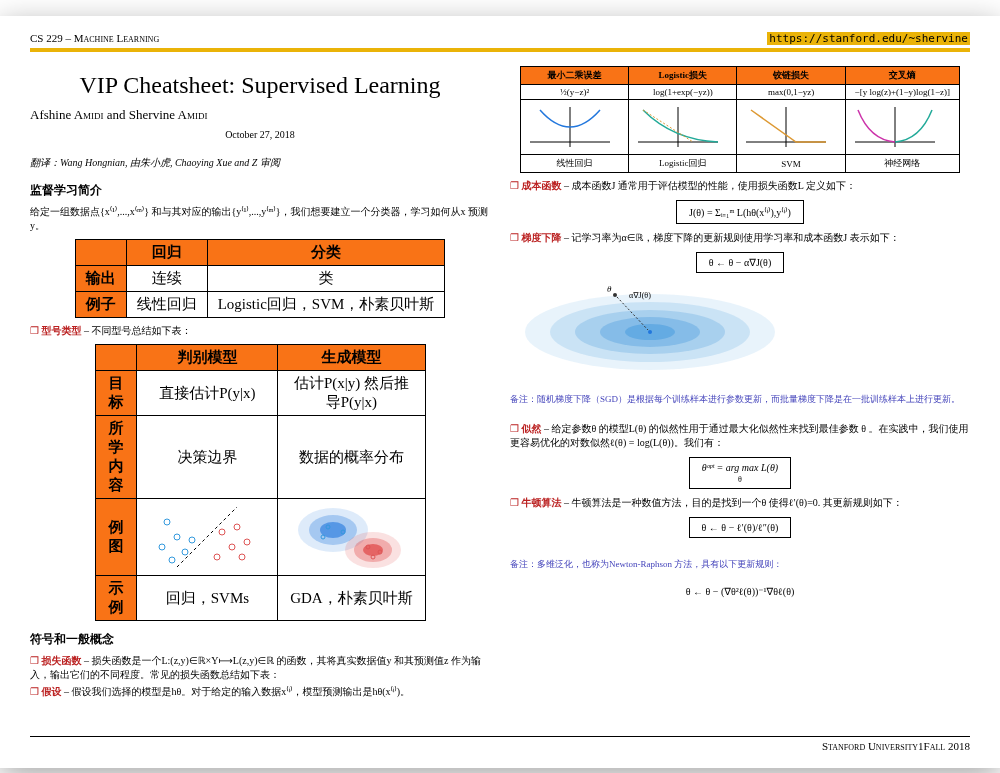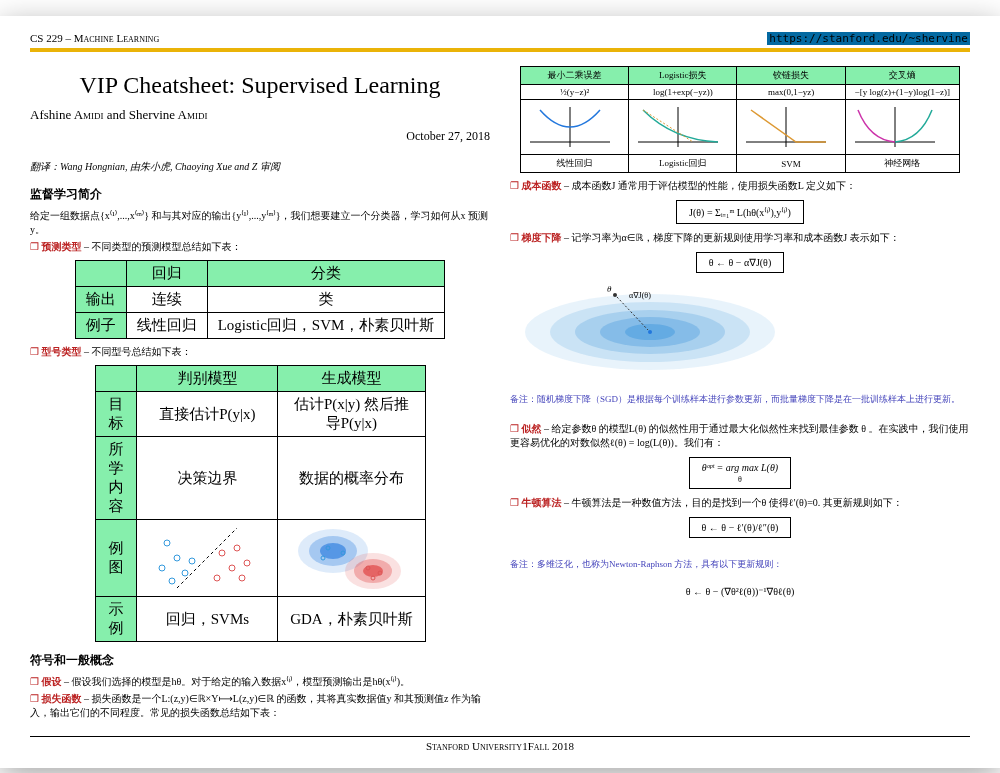--- a/index.html
+++ b/index.html
@@ -1,32 +1,32 @@
 <!DOCTYPE html>
 <html><head>
 <meta charset="utf-8">
 <style>
 body{margin:0;background:#fff;font-family:"Times New Roman",serif;font-size:10px;color:#000}
 .page{width:940px;height:720px;margin:16px auto;box-shadow:0 8px 30px rgba(0,0,0,0.35);background:#fff;position:relative;padding:16px 30px}
 .hdr{display:flex;justify-content:space-between;font-variant:small-caps;font-size:11px;border-bottom:4px solid #eab308;padding-bottom:3px}
-.hdr a{font-family:monospace;font-variant:normal;color:#000;text-decoration:none;background:#0369a1;padding:0 2px}
-.ftr{position:absolute;bottom:16px;left:30px;right:30px;display:flex;justify-content:center;font-variant:small-caps;font-size:11px;border-top:1px solid #000;padding-top:3px}
+.hdr a{font-family:monospace;font-variant:normal;color:#000;text-decoration:none;background:#eab308;padding:0 2px}
+.ftr{position:absolute;bottom:16px;left:30px;right:30px;display:flex;justify-content:flex-end;font-variant:small-caps;font-size:11px;border-top:1px solid #000;padding-top:3px}
 .cols{display:flex;gap:20px;margin-top:8px;height:640px}
 .col{flex:1;min-width:0}
 h1{font-size:24px;font-weight:normal;text-align:center;margin:12px 0 8px}
 .auth{text-align:left;font-size:13px;margin:6px 0}
-.date{text-align:right;font-size:12px;margin:0 0 16px}
+.date{text-align:center;font-size:10px;margin:0 0 16px}
 .trans{font-size:10px;margin:12px 0}
 h2{font-size:12px;margin:10px 0 6px}
 p{margin:3px 0;line-height:1.4}
 .bullet::before{content:"❐ ";color:#b22}
 .bullet b{color:#b22}
 table{border-collapse:collapse;margin:6px auto}
 th,td{border:1px solid #000;padding:3px 10px;text-align:center;font-size:15px}
-th{background:#86efac;font-weight:normal}
+th{background:#f97316;font-weight:bold}
 .fbox{border:1px solid #000;padding:4px 12px;display:inline-block;margin:4px 0}
 .ctr{text-align:center}
 .note{color:#44b;font-size:9px;margin:16px 0}
 .loss-tbl td,.loss-tbl th{font-size:9px;padding:2px 4px}
 svg{display:block}
 .sc{font-variant:small-caps}
 </style>
 </head>
 <body>
 
@@ -38,21 +38,20 @@
 
 <div class="cols">
 
 <div class="col">
   <h1>VIP Cheatsheet: Supervised Learning</h1>
   <div class="auth">Afshine A<span class="sc">midi</span> and Shervine A<span class="sc">midi</span></div>
   <div class="date">October 27, 2018</div>
   <p class="trans"><i>翻译：Wang Hongnian, 由朱小虎, Chaoying Xue and Z 审阅</i></p>
   <h2>监督学习简介</h2>
   <p>给定一组数据点{x⁽¹⁾,...,x⁽ᵐ⁾} 和与其对应的输出{y⁽¹⁾,...,y⁽ᵐ⁾}，我们想要建立一个分类器，学习如何从x 预测y。</p>
-  <p class="bullet"><b>预测类型</b><span> – 不同类型的预测模型总结如下表：</span></p>
   <table>
     <tbody>
             <tr>
               <th></th>
               <th>回归</th>
               <th>分类</th>
             </tr>
     <tr>
               <th>输出</th>
               <td>连续</td>
@@ -120,22 +119,22 @@
               </td>
     </tr>
     <tr>
               <th>示例</th>
               <td>回归，SVMs</td>
               <td>GDA，朴素贝叶斯</td>
             </tr>
   </tbody>
         </table>
   <h2>符号和一般概念</h2>
+  <p class="bullet"><b>损失函数</b><span> – 损失函数是一个L:(z,y)∈ℝ×Y⟼L(z,y)∈ℝ 的函数，其将真实数据值y 和其预测值z 作为输入，输出它们的不同程度。常见的损失函数总结如下表：</span></p>
   <p class="bullet"><b>假设</b><span> – 假设我们选择的模型是hθ。对于给定的输入数据x⁽ⁱ⁾，模型预测输出是hθ(x⁽ⁱ⁾)。</span></p>
-  <p class="bullet"><b>损失函数</b><span> – 损失函数是一个L:(z,y)∈ℝ×Y⟼L(z,y)∈ℝ 的函数，其将真实数据值y 和其预测值z 作为输入，输出它们的不同程度。常见的损失函数总结如下表：</span></p>
 </div>
 
 <div class="col">
   <table class="loss-tbl" style="width:440px">
     <tbody>
             <tr>
               <th>最小二乘误差</th>
               <th>Logistic损失</th>
               <th>铰链损失</th>
               <th>交叉熵</th>

